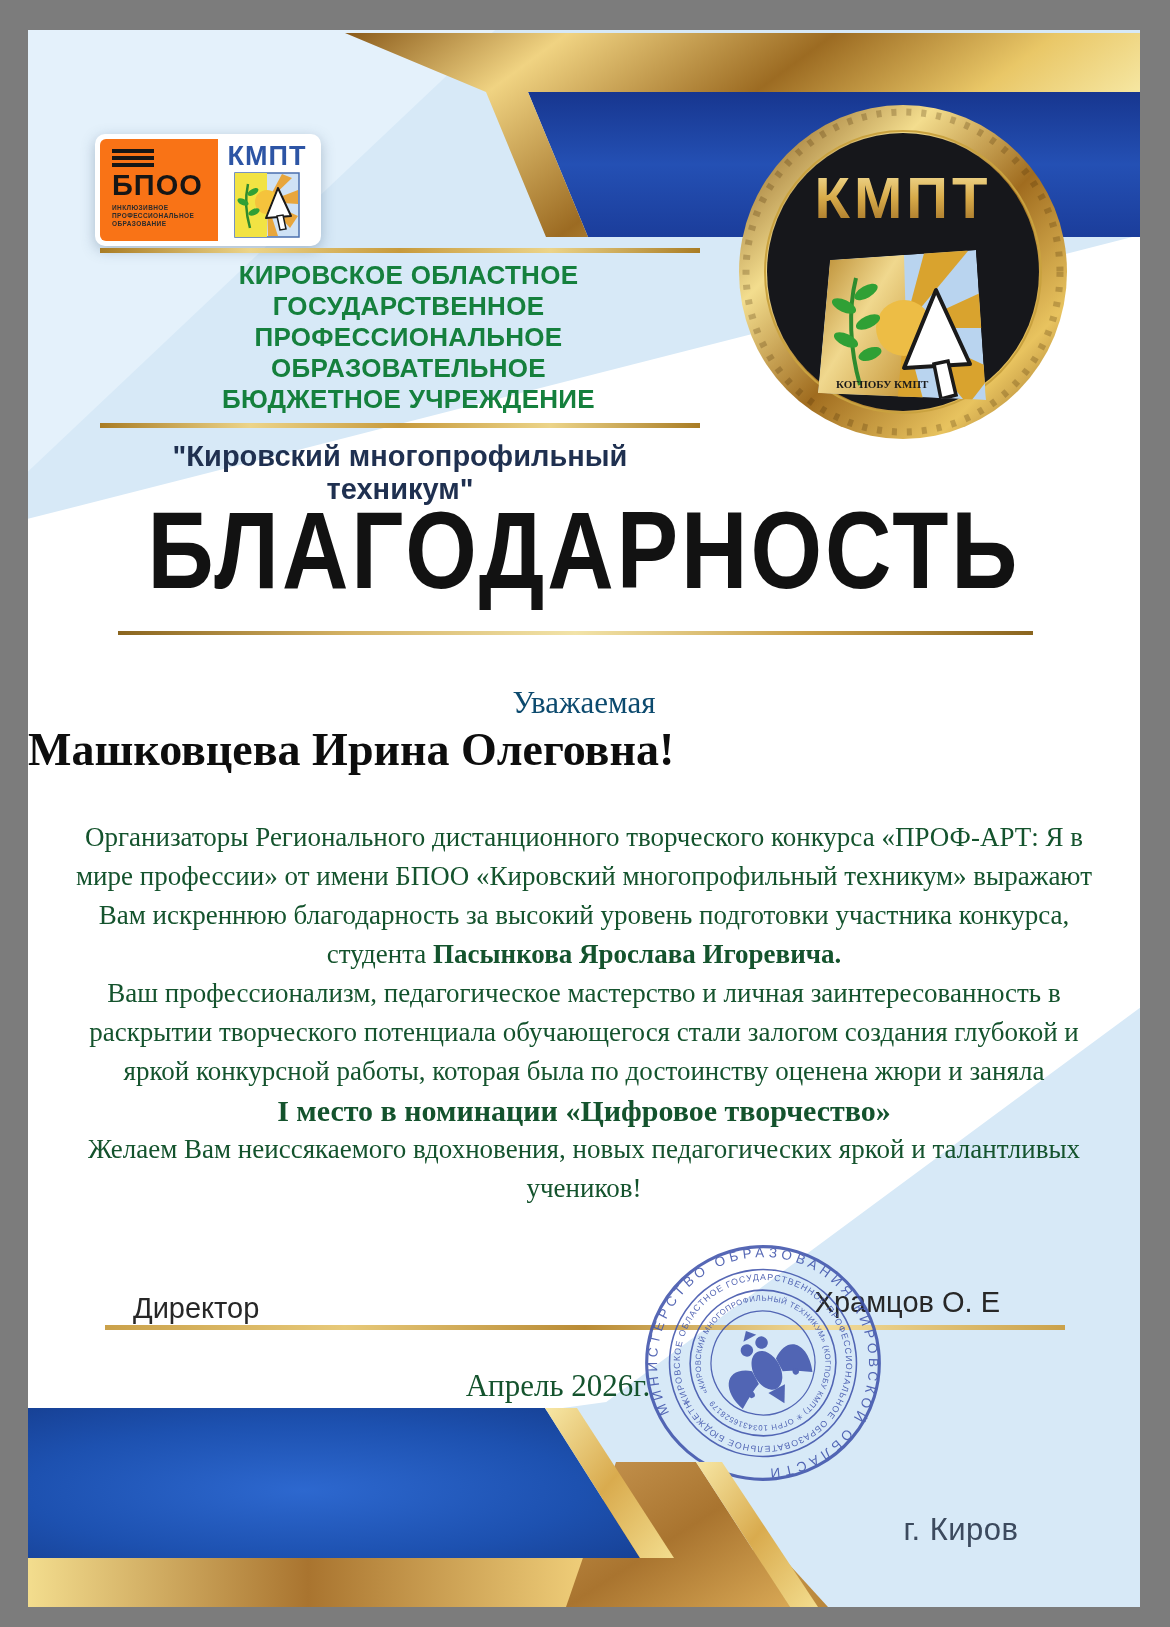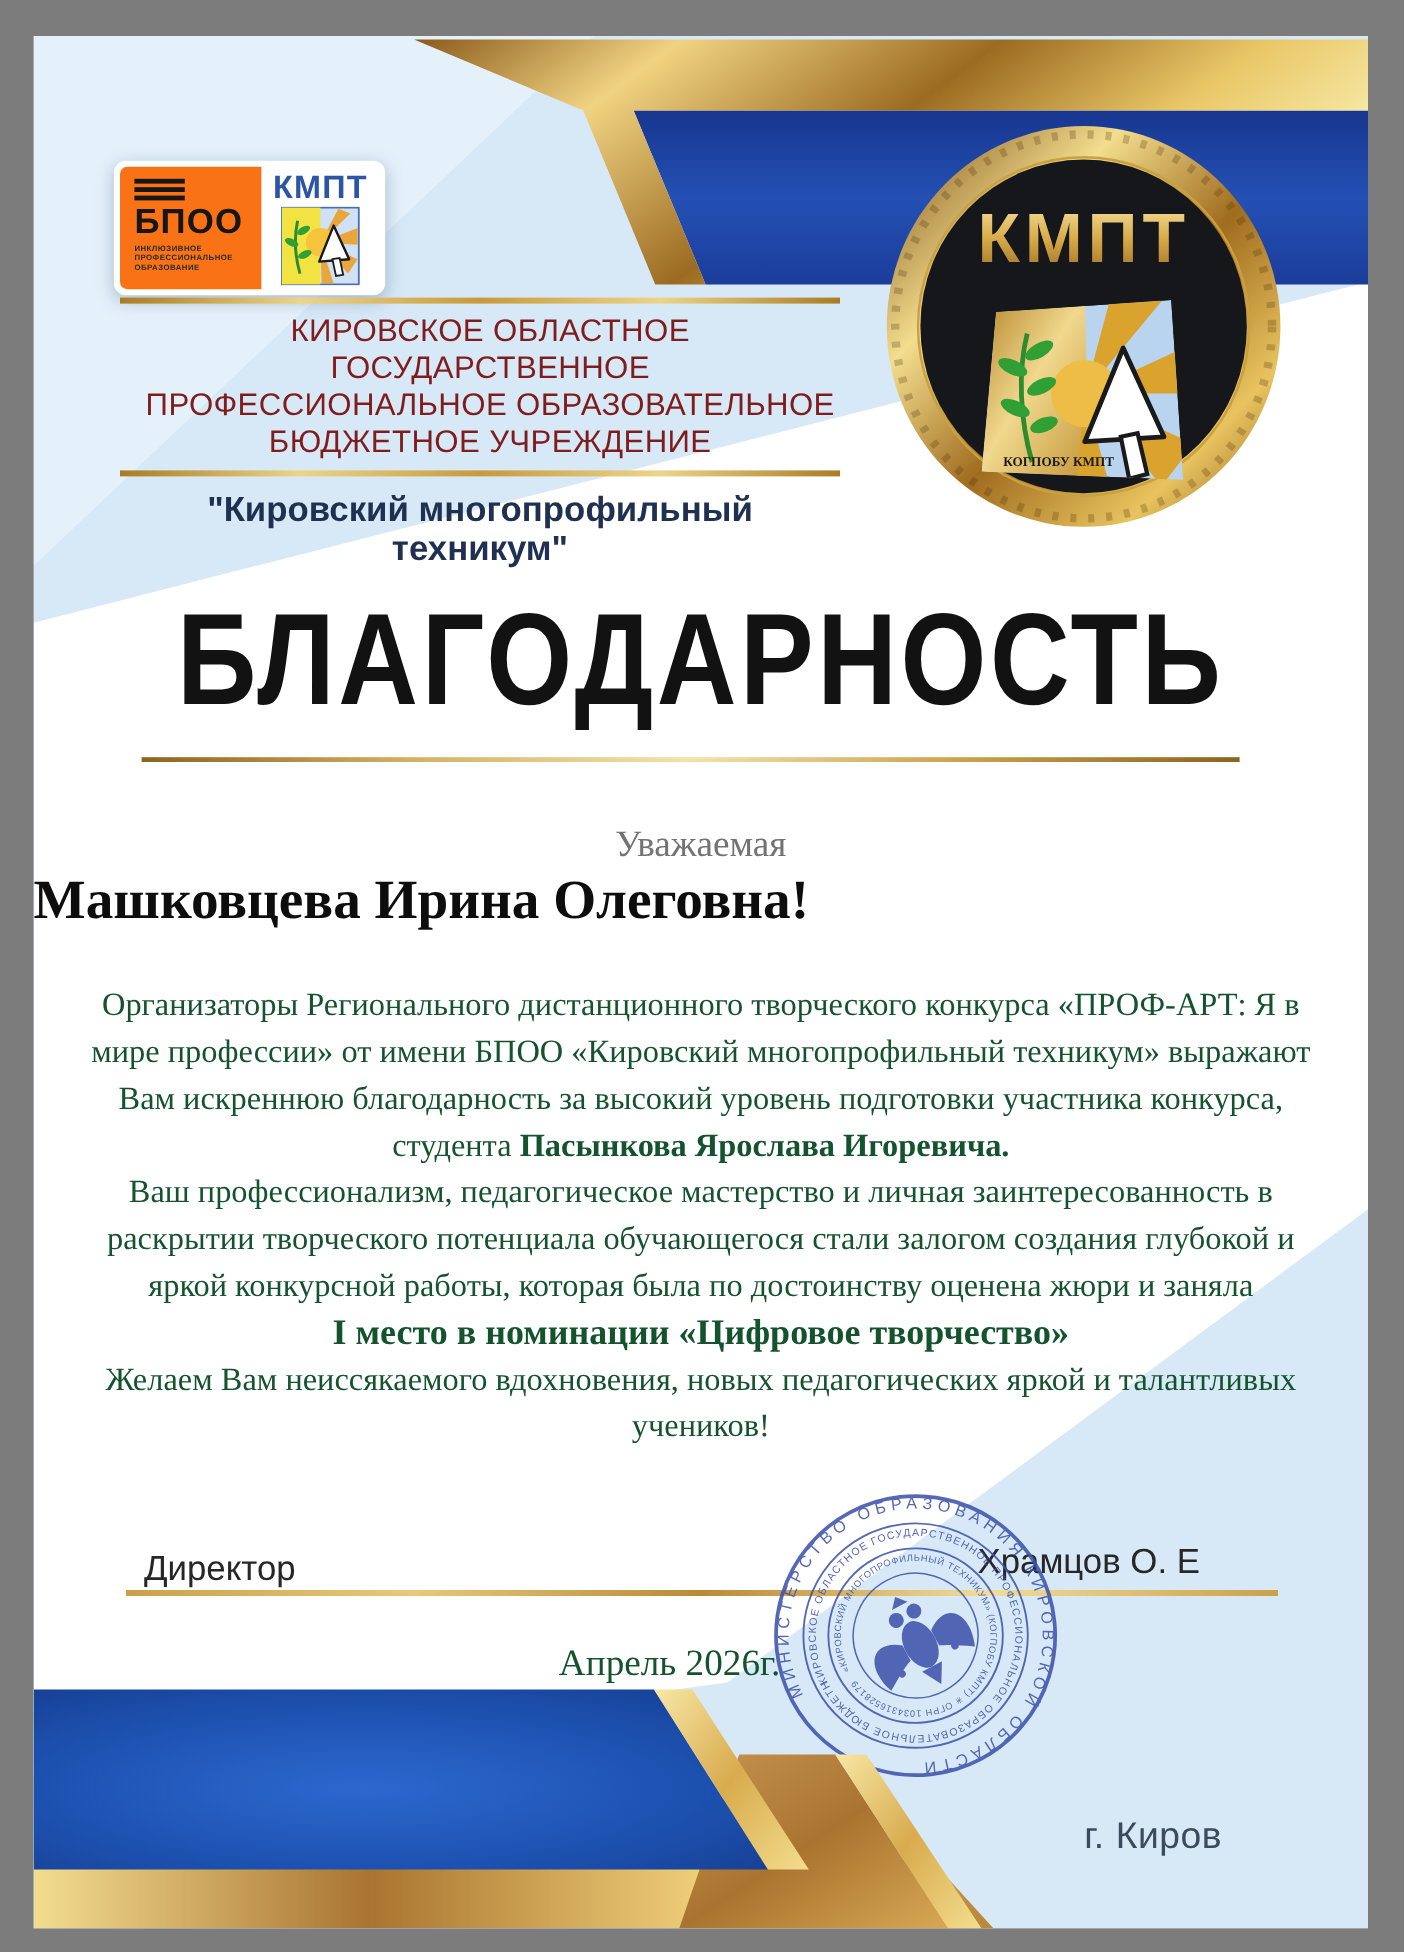--- a/index.html
+++ b/index.html
@@ -38,49 +38,49 @@
   }
   .bpoo-bars div{width:42px;height:4px;background:#161616;margin-bottom:3px;}
   .bpoo-word{font-weight:bold;font-size:29px;letter-spacing:1px;line-height:30px;}
   .bpoo-sub{font-size:6.5px;font-weight:bold;letter-spacing:.4px;white-space:pre-line;line-height:8px;margin-top:4px;color:#2b2b2b;}
   .kmpt-panel{flex:1;background:#ffffff;text-align:center;padding-top:2px;}
   .kmpt-word{color:#2d55a5;font-weight:bold;font-size:27px;letter-spacing:1px;}
 
   
   .org-block{position:absolute;left:72px;top:218px;width:600px;text-align:center;}
   .gold-bar{height:5px;background:linear-gradient(90deg,#a97c24,#ecd489,#c79a3c,#ecd489,#a97c24);}
-  .org-lines{margin:7px 0 8px 17px;font-weight:normal;font-size:26px;line-height:31px;
-    color:#7f1d1d;letter-spacing:.3px;}
+  .org-lines{margin:7px 0 8px 17px;font-weight:bold;font-size:26px;line-height:31px;
+    color:#15803d;letter-spacing:.3px;}
   .org-quote{margin-top:12px;font-weight:bold;font-size:29px;color:#1f3050;}
 
   
   .title{
     position:absolute;left:0;top:468px;width:1112px;text-align:center;
     font-weight:bold;font-size:92px;letter-spacing:3px;color:#121212;
     transform:scaleY(1.18);transform-origin:center;
     font-family:"Liberation Sans","DejaVu Sans",sans-serif;
   }
   .title-underline{position:absolute;left:90px;top:601px;width:915px;height:4px;
     background:linear-gradient(90deg,#8a651f,#d4b264,#f2e3a8,#caa14a,#8a651f);}
 
   
   .serif{font-family:"Liberation Serif","DejaVu Serif",serif;}
-  .greeting{position:absolute;left:0;top:655px;width:1112px;text-align:center;font-size:31px;color:#737373;}
+  .greeting{position:absolute;left:0;top:655px;width:1112px;text-align:center;font-size:31px;color:#0c4a6e;}
   .addressee{position:absolute;left:0;top:693px;width:1112px;
     font-size:46px;font-weight:bold;color:#0d0d0d;}
   .body-text{
     position:absolute;left:40px;top:788px;width:1032px;text-align:center;
     font-size:27px;line-height:39px;color:#14532d;
   }
   .body-text p{margin:0;}
   .award-line{font-weight:bold;font-size:30px;}
 
   
   .sig-row{position:absolute;left:0;top:1262px;width:1112px;height:34px;font-size:29px;color:#272727;}
-  .sig-role{position:absolute;left:92px;top:0;}
+  .sig-role{position:absolute;left:105px;top:0;}
   .sig-name{position:absolute;right:140px;top:-6px;}
   .sig-line{position:absolute;left:77px;top:1295px;width:960px;height:5px;
     background:linear-gradient(90deg,#caa14a,#e7c979,#b98b35,#f2dc9a,#caa14a);}
   .date{position:absolute;left:380px;top:1338px;width:300px;text-align:center;font-size:31px;color:#14532d;}
   .city{position:absolute;left:808px;top:1482px;width:250px;text-align:center;
     font-size:31px;color:#3c4a5e;letter-spacing:.5px;}
 </style>
 </head>
 <body>
 

